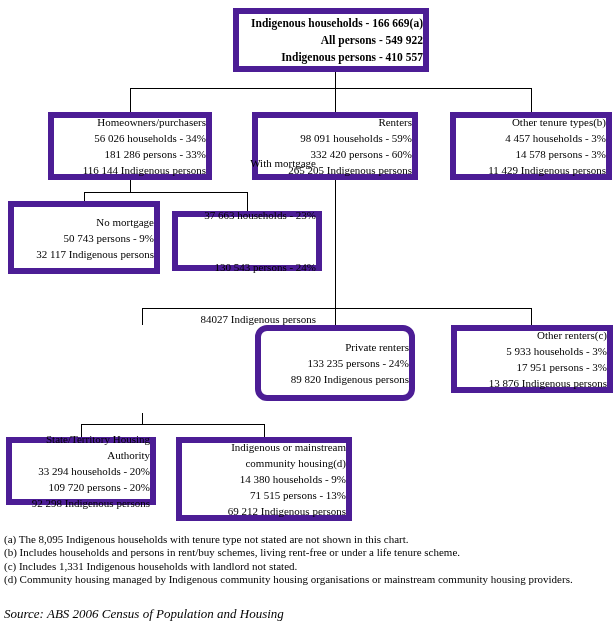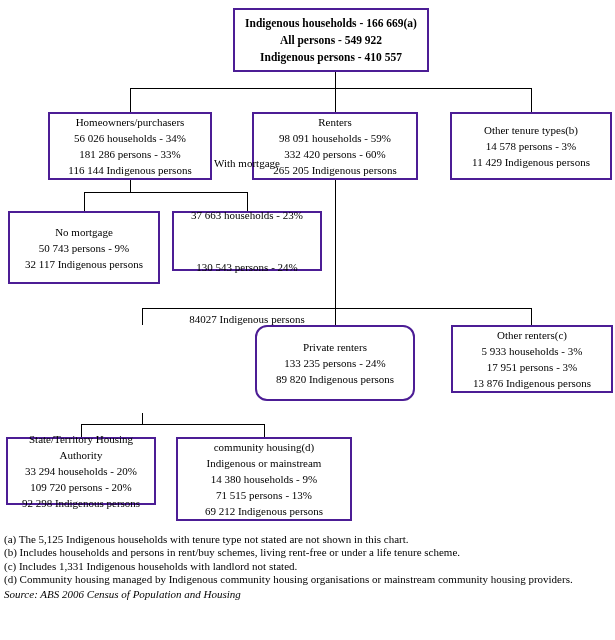--- a/index.html
+++ b/index.html
@@ -1,36 +1,36 @@
 <!DOCTYPE html>
 <html><head>
 <meta charset="utf-8">
 <style>
   html,body{margin:0;padding:0;background:#fff;}
   .canvas{
     position:relative;width:615px;height:640px;background:#ffffff;
     font-family:"Liberation Serif", serif;color:#000;overflow:hidden;
   }
   .node{
-    position:absolute;box-sizing:border-box;border:2px solid #4c1d95;background:#fff;
-    display:flex;flex-direction:column;justify-content:center;align-items:center;
+    position:absolute;box-sizing:border-box;border:6px solid #4c1d95;background:#fff;
+    display:flex;flex-direction:column;justify-content:center;align-items:flex-end;
     text-align:center;font-size:11px;line-height:16px;white-space:nowrap;
   }
   .node .bl{display:block;}
   .node.bold{font-weight:bold;line-height:17px;font-size:11.5px;}
   .hline,.vline{position:absolute;background:#000;}
   .hline{height:1px;}
   .vline{width:1px;}
 
   
   #n-root  {left:233px;top:8px;  width:196px;height:64px;}
   #n-home  {left:48px; top:112px;width:164px;height:68px;}
   #n-rent  {left:252px;top:112px;width:166px;height:68px;}
   #n-othert{left:450px;top:112px;width:162px;height:68px;}
-  #n-nomort{left:8px;  top:211px;width:152px;height:73px;}
+  #n-nomort{left:8px;  top:201px;width:152px;height:73px;}
   #n-mort  {left:172px;top:211px;width:150px;height:60px;gap:36px;}
   #n-rhap  {left:63px; top:325px;width:158px;height:88px;}
   #n-priv  {left:255px;top:325px;width:160px;height:76px;border-radius:12px;}
   #n-orent {left:451px;top:325px;width:162px;height:68px;}
   #n-sha   {left:6px;  top:437px;width:150px;height:68px;}
   #n-ich   {left:176px;top:437px;width:176px;height:84px;}
 
   
   #c1 {left:335px;top:72px; height:17px;}
   #c2 {left:130px;top:88px; width:402px;}
@@ -46,21 +46,21 @@
   #c12{left:142px;top:308px;height:17px;}
   #c13{left:335px;top:308px;height:17px;}
   #c14{left:531px;top:308px;height:17px;}
   #c15{left:142px;top:413px;height:12px;}
   #c16{left:81px; top:424px;width:184px;}
   #c17{left:81px; top:424px;height:13px;}
   #c18{left:264px;top:424px;height:13px;}
 
   .footnotes{position:absolute;left:4px;top:533px;width:606px;font-size:11px;line-height:13.4px;}
   .footnote{padding-left:17px;text-indent:-17px;}
-  .source{position:absolute;left:4px;top:588px;font-size:11px;font-style:italic;}
+  .source{position:absolute;left:4px;top:606px;font-size:13px;font-style:italic;}
 </style>
 </head>
 <body>
 
 <div class="canvas">
 
   <div class="vline" id="c1"></div>
   <div class="hline" id="c2"></div>
   <div class="vline" id="c3"></div>
   <div class="vline" id="c4"></div>
@@ -94,20 +94,21 @@
 
   <div class="node" id="n-rent">
     <span class="bl">Renters</span>
     <span class="bl">98 091 households - 59%</span>
     <span class="bl">332 420 persons - 60%</span>
     <span class="bl">265 205 Indigenous persons</span>
   </div>
 
   <div class="node" id="n-othert">
     <span class="bl">Other tenure types(b)</span>
+    <span class="bl">4 457 households - 3%</span>
     <span class="bl">14 578 persons - 3%</span>
     <span class="bl">11 429 Indigenous persons</span>
   </div>
 
   <div class="node" id="n-nomort">
     <span class="bl">No mortgage</span>
     <span class="bl">50 743 persons - 9%</span>
     <span class="bl">32 117 Indigenous persons</span>
   </div>
 
@@ -134,29 +135,29 @@
 
   <div class="node" id="n-sha">
     <span class="bl">State/Territory Housing</span>
     <span class="bl">Authority</span>
     <span class="bl">33 294 households - 20%</span>
     <span class="bl">109 720 persons - 20%</span>
     <span class="bl">92 298 Indigenous persons</span>
   </div>
 
   <div class="node" id="n-ich">
+    <span class="bl">Indigenous or mainstream</span>
     <span class="bl">community housing(d)</span>
-    <span class="bl">Indigenous or mainstream</span>
     <span class="bl">14 380 households - 9%</span>
     <span class="bl">71 515 persons - 13%</span>
     <span class="bl">69 212 Indigenous persons</span>
   </div>
 
   <div class="footnotes">
-    <div class="footnote">(a) The 5,125 Indigenous households with tenure type not stated are not shown in this chart.</div>
+    <div class="footnote">(a) The 8,095 Indigenous households with tenure type not stated are not shown in this chart.</div>
     <div class="footnote">(b) Includes households and persons in rent/buy schemes, living rent-free or under a life tenure scheme.</div>
     <div class="footnote">(c) Includes 1,331 Indigenous households with landlord not stated.</div>
     <div class="footnote">(d) Community housing managed by Indigenous community housing organisations or mainstream community housing providers.</div>
   </div>
 
   <div class="source">Source: ABS 2006 Census of Population and Housing</div>
 
 </div>
 
 </body></html>

